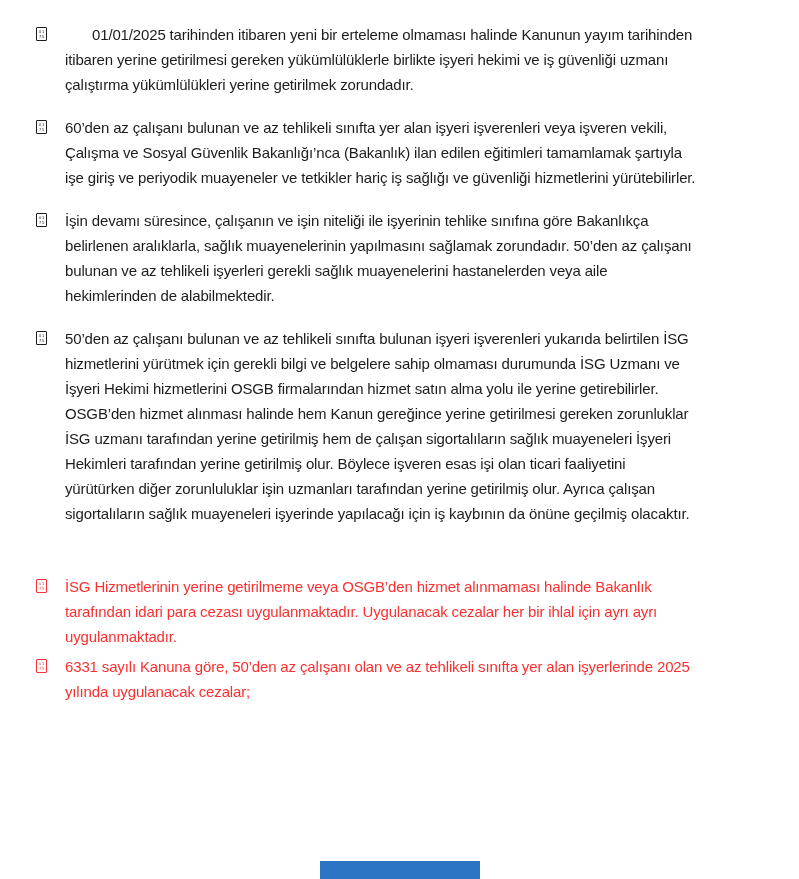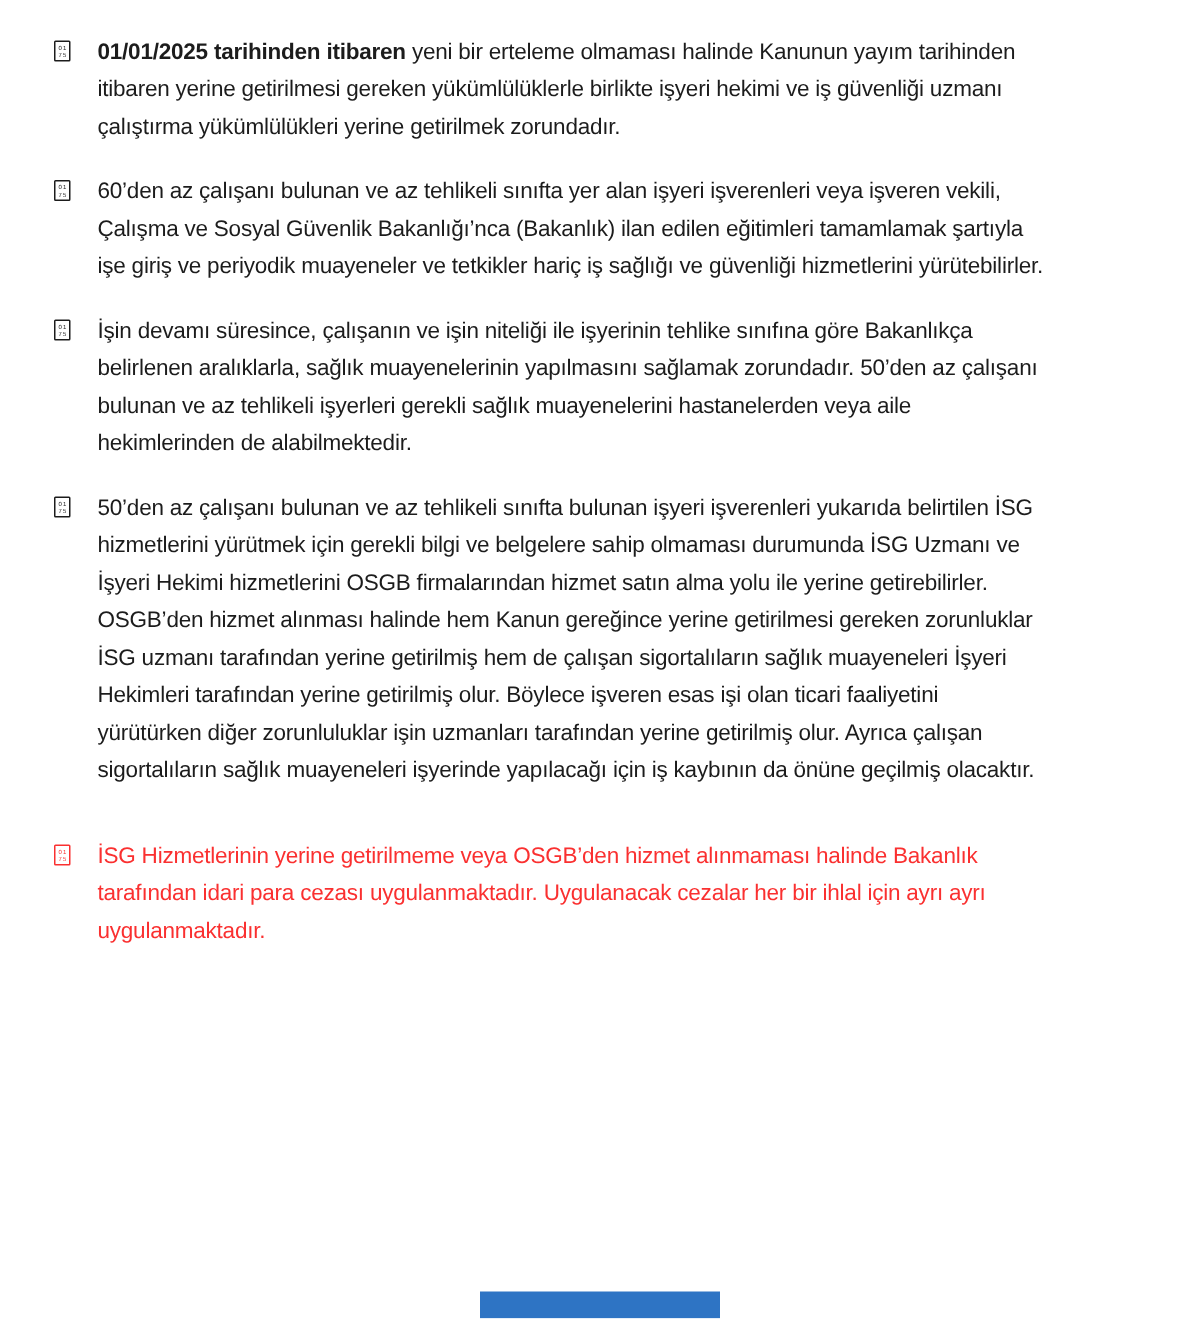--- a/index.html
+++ b/index.html
@@ -46,23 +46,23 @@
     white-space: pre;
     text-align: center;
     color: currentColor;
   }
   .bullet-text {
     flex: 1 1 auto;
     font-size: 15px;
     line-height: 25px;
     white-space: pre-line;
   }
-  .bullet-text b { font-weight: 700; }
+  .bullet-text b { font-weight: 400; margin-left: 27px; }
   .red-section {
-    margin-top: 32px;
+    margin-top: 48px;
     color: #fa3030;
   }
   .red-section .bullet-item { margin-bottom: 5px; }
   .blue-bar {
     position: absolute;
     left: 320px;
     top: 861px;
     width: 160px;
     height: 18px;
     background: #2e74c4;
@@ -114,20 +114,25 @@
 
     <section class="red-section">
 
       <div class="bullet-item">
         <span class="marker-cell"><span class="tofu"></span></span>
         <div class="bullet-text">İSG Hizmetlerinin yerine getirilmeme veya OSGB’den hizmet alınmaması halinde Bakanlık
 tarafından idari para cezası uygulanmaktadır. Uygulanacak cezalar her bir ihlal için ayrı ayrı
 uygulanmaktadır.</div>
       </div>
 
+      <div class="bullet-item">
+        <span class="marker-cell"><span class="tofu"></span></span>
+        <div class="bullet-text">6331 sayılı Kanuna göre, 50’den az çalışanı olan ve az tehlikeli sınıfta yer alan işyerlerinde 2025
+yılında uygulanacak cezalar;</div>
+      </div>
 
 
 
     </section>
 
   </div>
 
   <div class="blue-bar"></div>
 </div>
 

